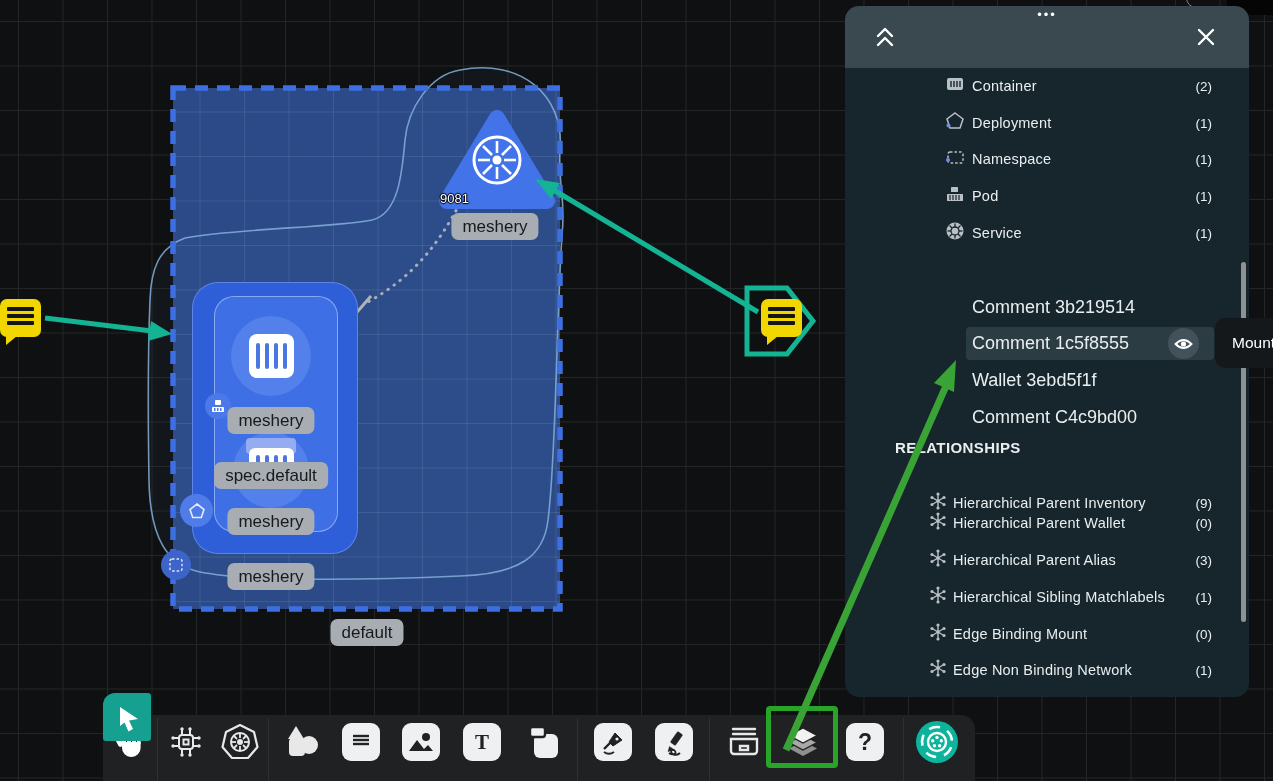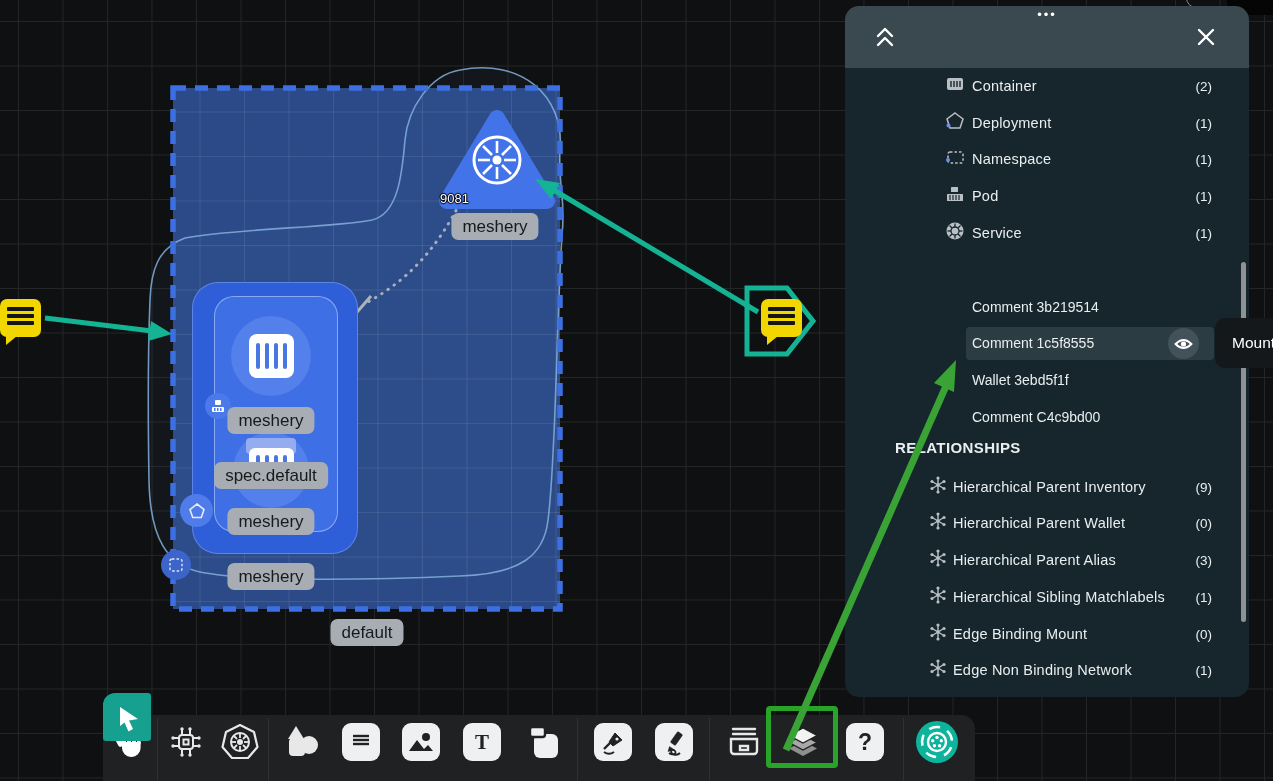--- a/index.html
+++ b/index.html
@@ -57,21 +57,21 @@
   .panel-body { left:845px; top:68px; width:404px; height:629px; background:#16262c;
     border-radius:0 0 14px 14px; }
   .drag-dots { position:absolute; left:0; right:0; top:1px; text-align:center;
     font-size:13px; letter-spacing:2px; color:#fff; }
   .prow { position:absolute; height:24px; display:flex; align-items:center; width:100%; }
   .prow .icn { position:absolute; left:100px; width:20px; height:20px; }
   .prow .lbl { position:absolute; left:127px; font-size:14.5px; letter-spacing:.2px; }
   .prow .cnt { position:absolute; right:37px; font-size:13.5px; }
   .prow.rel .icn { left:83px; }
   .prow.rel .lbl { left:108px; }
-  .crow { position:absolute; left:127px; font-size:14px; height:24px; display:flex; align-items:center; }
+  .crow { position:absolute; left:127px; font-size:18px; height:24px; display:flex; align-items:center; }
   .rel-header { position:absolute; left:50px; font-size:15px; font-weight:bold; letter-spacing:.4px; }
   .hl-row { position:absolute; left:121px; top:259px; width:248px; height:33px;
     background:#2c3c43; border-radius:4px; }
   .eye-wrap { position:absolute; left:323px; top:260px; width:31px; height:31px;
     border-radius:50%; background:#43525a; display:flex; align-items:center; justify-content:center; }
   .pscroll { position:absolute; left:396px; top:194px; width:5px; height:360px;
     background:#8f9294; border-radius:3px; }
   .tooltip { left:1215px; top:318px; width:70px; height:50px; background:#15181b;
     border-radius:10px; display:flex; align-items:center; padding-left:17px;
     font-size:15.5px; color:#fff; z-index:40; }
@@ -303,21 +303,21 @@
 
     <div class="eye-wrap">
       <svg width="19" height="14" style="position:static">
         <path d="M1.5 7 Q9.5 -1 17.5 7 Q9.5 15 1.5 7 Z" fill="none" stroke="#fff" stroke-width="1.8"></path>
         <circle cx="9.5" cy="7" r="2.6" fill="#fff"></circle>
       </svg>
     </div>
 
     <div class="rel-header" style="top:371px;">RELATIONSHIPS</div>
 
-    <div class="prow rel" style="top:407px;">
+    <div class="prow rel" style="top:423px;">
       <svg class="icn" viewBox="0 0 20 20">
         <g stroke="#b9c0c5" stroke-width="1.4">
             <line x1="10" y1="4" x2="10" y2="16"></line>
             <line x1="5" y1="7" x2="15" y2="13"></line>
             <line x1="15" y1="7" x2="5" y2="13"></line>
           </g>
         <g fill="#b9c0c5">
             <circle cx="10" cy="3" r="1.6"></circle>
             <circle cx="10" cy="17" r="1.6"></circle>
             <circle cx="4" cy="6.5" r="1.6"></circle>

